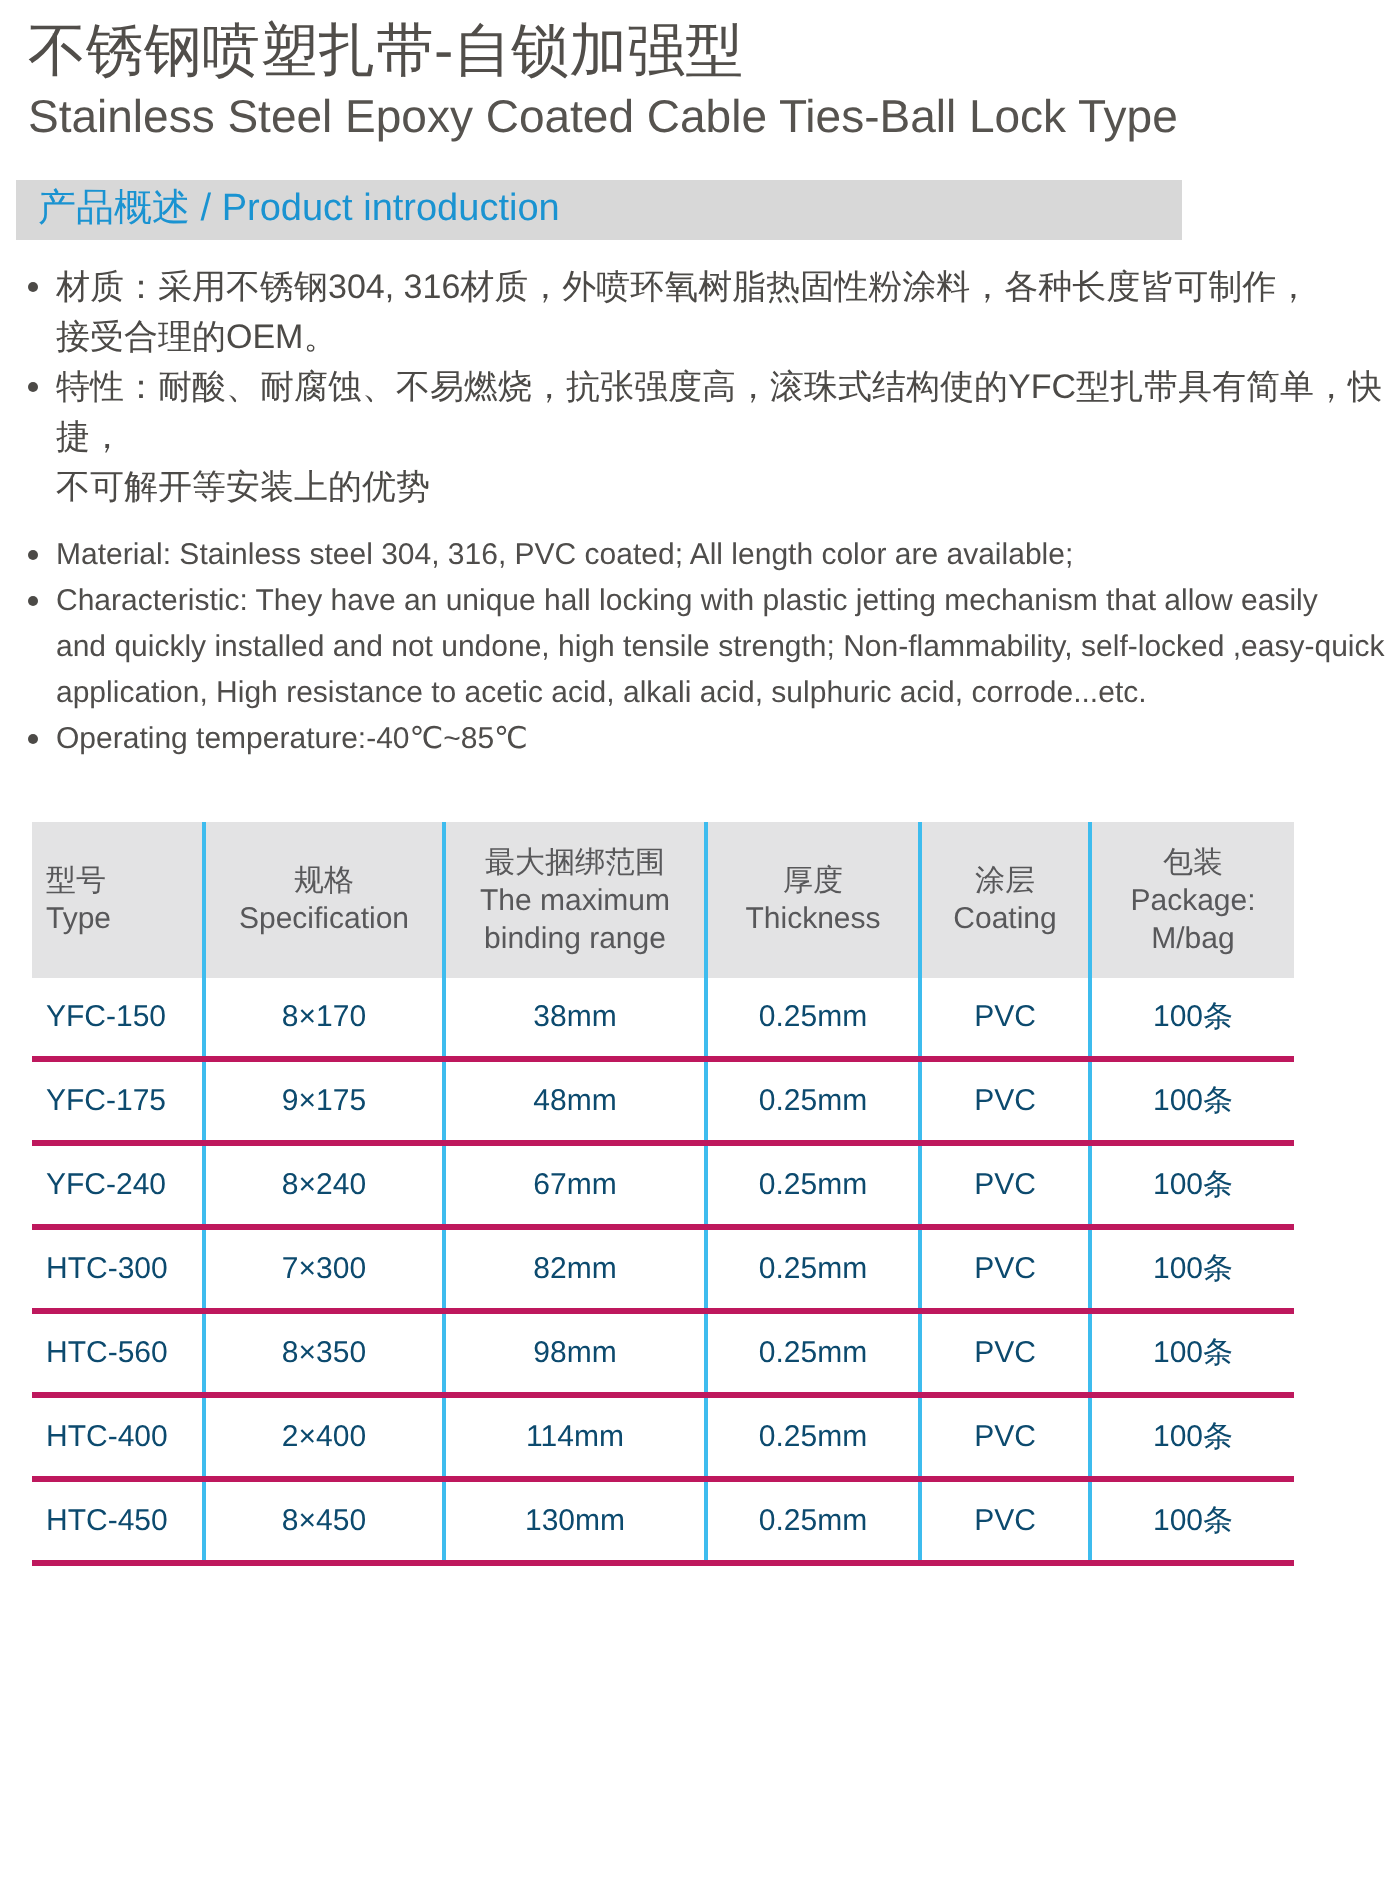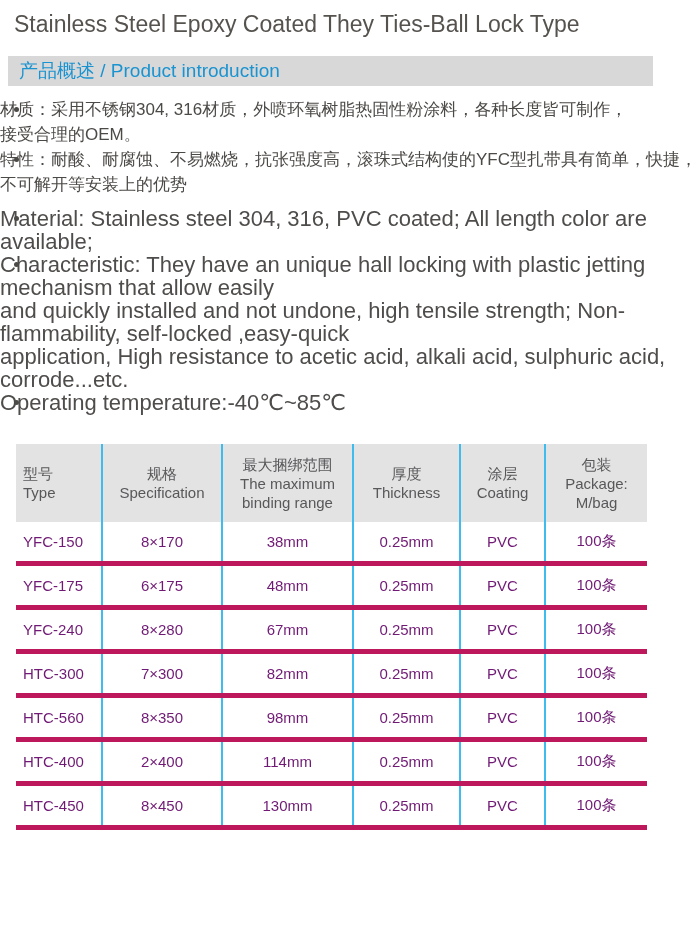--- a/index.html
+++ b/index.html
@@ -26,60 +26,61 @@
   .title-en {
     margin: 2px 0 0 14px;
     font-size: 23px;
     line-height: 27px;
     font-weight: 400;
     color: #56534f;
   }
 
   .section-bar {
     margin: 18px 0 0 8px;
-    width: 645px;
+    width: 583px;
     height: 30px;
     line-height: 30px;
     background: #d8d8d8;
     box-sizing: border-box;
     padding-left: 11px;
     font-size: 19px;
     font-weight: 500;
     color: #1a93d1;
     white-space: nowrap;
   }
 
   ul.bullets {
     margin: 0;
     padding: 0;
     list-style: none;
   }
   ul.bullets li {
     position: relative;
+    padding-left: 28px;
     white-space: pre-line;
   }
   ul.bullets li::before {
     content: "";
     position: absolute;
     left: 14px;
     width: 5px;
     height: 5px;
     border-radius: 50%;
     background: #4c4a47;
   }
   ul.bullets-zh {
     margin-top: 11px;
     font-size: 17px;
     line-height: 25px;
     color: #4c4a47;
   }
   ul.bullets-zh li::before { top: 10px; }
   ul.bullets-en {
     margin-top: 10px;
-    font-size: 22px;
+    font-size: 15px;
     line-height: 23px;
     color: #4f4d4b;
   }
   ul.bullets-en li::before { top: 9px; }
 
   table.spec-table {
     margin: 30px 0 0 16px;
     border-collapse: collapse;
     table-layout: fixed;
     width: 631px;
@@ -93,22 +94,22 @@
     vertical-align: middle;
     text-align: center;
     line-height: 19px;
     white-space: pre-line;
     padding: 0;
   }
   table.spec-table td {
     height: 39px;
     text-align: center;
     vertical-align: middle;
-    color: #701a75;
-    border-bottom: 5px solid #be185d;
+    color: #0c4a6e;
+    border-bottom: 3px solid #be185d;
     padding: 0;
   }
   table.spec-table th:not(:first-child),
   table.spec-table td:not(:first-child) {
     border-left: 2px solid #3ebcee;
   }
   table.spec-table th:first-child,
   table.spec-table td:first-child {
     text-align: left;
     padding-left: 7px;
@@ -118,21 +119,22 @@
   .c3 { width: 131px; }
   .c4 { width: 107px; }
   .c5 { width: 85px; }
   .c6 { width: 102px; }
 </style>
 </head>
 <body>
 
 <div class="page">
 
-  <h2 class="title-en">Stainless Steel Epoxy Coated They Ties-Ball Lock Type</h2>
+  <h1 class="title-zh">不锈钢喷塑扎带-自锁加强型</h1>
+  <h2 class="title-en">Stainless Steel Epoxy Coated Cable Ties-Ball Lock Type</h2>
 
   <div class="section-bar">
     <span>产品概述 / Product introduction</span>
   </div>
 
   <ul class="bullets bullets-zh">
     <li>材质：采用不锈钢304, 316材质，外喷环氧树脂热固性粉涂料，各种长度皆可制作，
 接受合理的OEM。</li>
     <li>特性：耐酸、耐腐蚀、不易燃烧，抗张强度高，滚珠式结构使的YFC型扎带具有简单，快捷，
 不可解开等安装上的优势</li>
@@ -177,29 +179,29 @@
         <tr>
           <td>YFC-150</td>
           <td>8×170</td>
           <td>38mm</td>
           <td>0.25mm</td>
           <td>PVC</td>
           <td>100条</td>
         </tr>
         <tr>
           <td>YFC-175</td>
-          <td>6×175</td>
+          <td>9×175</td>
           <td>48mm</td>
           <td>0.25mm</td>
           <td>PVC</td>
           <td>100条</td>
         </tr>
         <tr>
           <td>YFC-240</td>
-          <td>8×280</td>
+          <td>8×240</td>
           <td>67mm</td>
           <td>0.25mm</td>
           <td>PVC</td>
           <td>100条</td>
         </tr>
         <tr>
           <td>HTC-300</td>
           <td>7×300</td>
           <td>82mm</td>
           <td>0.25mm</td>

